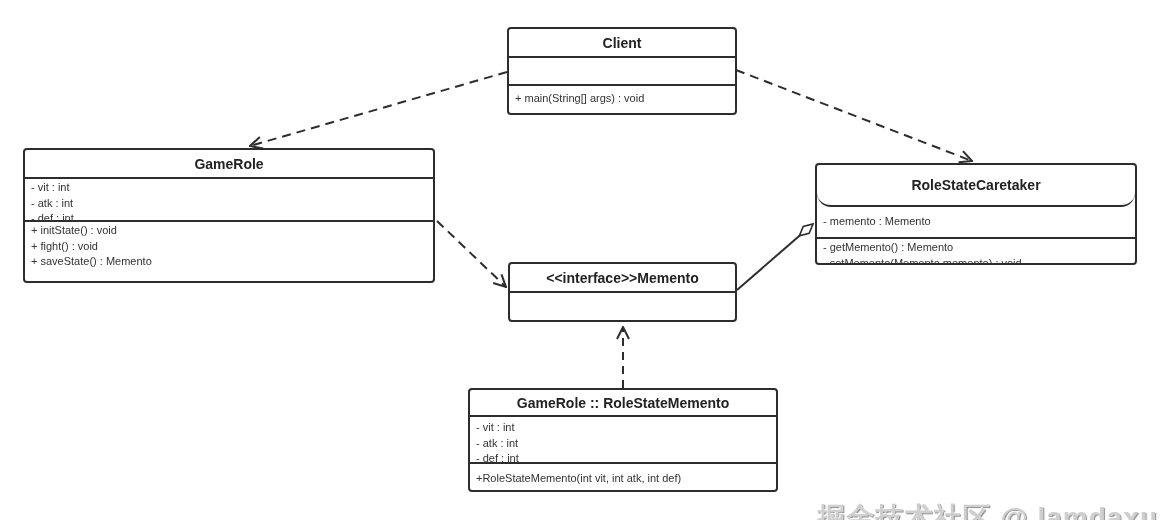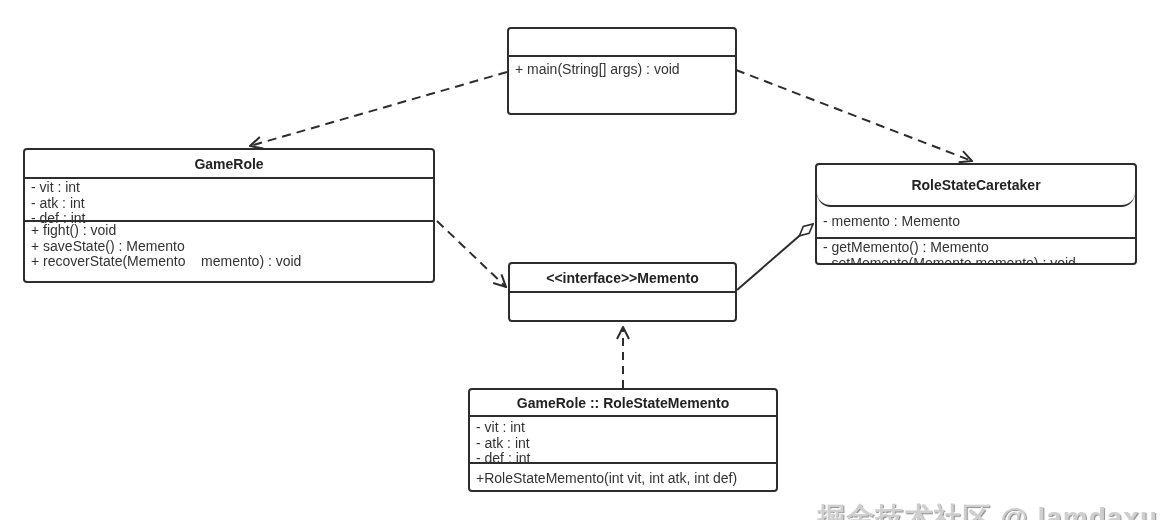--- a/index.html
+++ b/index.html
@@ -28,21 +28,21 @@
     box-sizing:border-box;
     border-bottom:2px solid var(--line);
     display:flex;align-items:center;justify-content:center;
     font-weight:700;font-size:14px;color:#222;
     white-space:pre;
   }
   .uml-sec{
     box-sizing:border-box;
     border-bottom:2px solid var(--line);
     padding:1px 6px 0 6px;
-    font-size:14px;
+    font-size:11px;
   }
   .uml-sec.last{border-bottom:none;}
   .row{line-height:15.5px;white-space:pre;}
   .watermark{
     position:absolute;
     right:6px;top:470px;
     font-size:28px;font-weight:700;
     color:#cfcfcf;
     text-shadow:-1px -1px 0 #ffffff, 1px 1px 1px #8d8d8d;
     letter-spacing:1px;
@@ -65,37 +65,38 @@
       </marker>
     </defs>
     <line x1="507" y1="72" x2="250" y2="146" stroke="#2d2d2d" stroke-width="2" stroke-dasharray="9 6" marker-end="url(#openArrow)"></line>
     <line x1="736" y1="70" x2="972" y2="161" stroke="#2d2d2d" stroke-width="2" stroke-dasharray="9 6" marker-end="url(#openArrow)"></line>
     <line x1="437" y1="221" x2="506" y2="287" stroke="#2d2d2d" stroke-width="2" stroke-dasharray="9 6" marker-end="url(#openArrow)"></line>
     <line x1="737" y1="290" x2="813" y2="224" stroke="#2d2d2d" stroke-width="2" marker-end="url(#hollowDiamond)"></line>
     <line x1="623" y1="388" x2="623" y2="327" stroke="#2d2d2d" stroke-width="2" stroke-dasharray="8 6" marker-end="url(#openArrow)"></line>
   </svg>
 
   <div class="uml-box" style="left:507px;top:27px;width:230px;height:88px;">
+    <div class="uml-title" style="height:29px;">Client</div>
     <div class="uml-sec" style="height:28px;"></div>
     <div class="uml-sec last" style="height:27px;padding-top:5px;">
       <div class="row">+ main(String[] args) : void</div>
     </div>
   </div>
 
   <div class="uml-box" style="left:23px;top:148px;width:412px;height:135px;">
     <div class="uml-title" style="height:29px;">GameRole</div>
     <div class="uml-sec" style="height:43px;">
       <div class="row">- vit : int</div>
       <div class="row">- atk : int</div>
       <div class="row">- def : int</div>
     </div>
     <div class="uml-sec last" style="height:59px;">
+      <div class="row">+ initState() : void</div>
       <div class="row">+ fight() : void</div>
       <div class="row">+ saveState() : Memento</div>
-      <div class="row">+ recoverState(Memento    memento) : void</div>
     </div>
   </div>
 
   <div class="uml-box" style="left:815px;top:163px;width:322px;height:102px;">
     <div class="uml-title" style="height:42px;border-radius:14px;">RoleStateCaretaker</div>
     <div class="uml-sec" style="height:32px;padding-top:7px;">
       <div class="row">- memento : Memento</div>
     </div>
     <div class="uml-sec last" style="height:38px;">
       <div class="row">- getMemento() : Memento</div>

